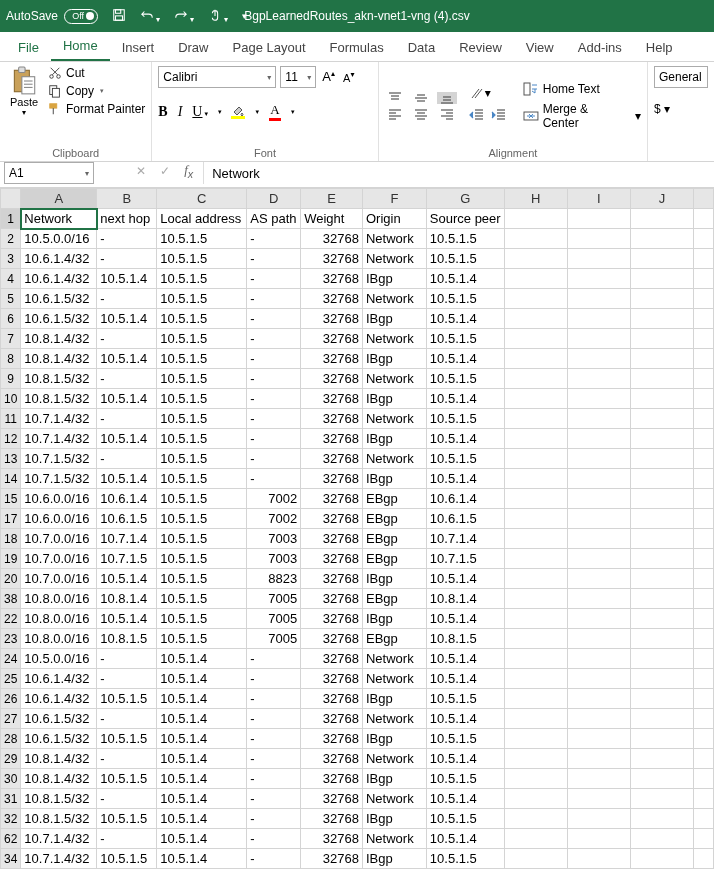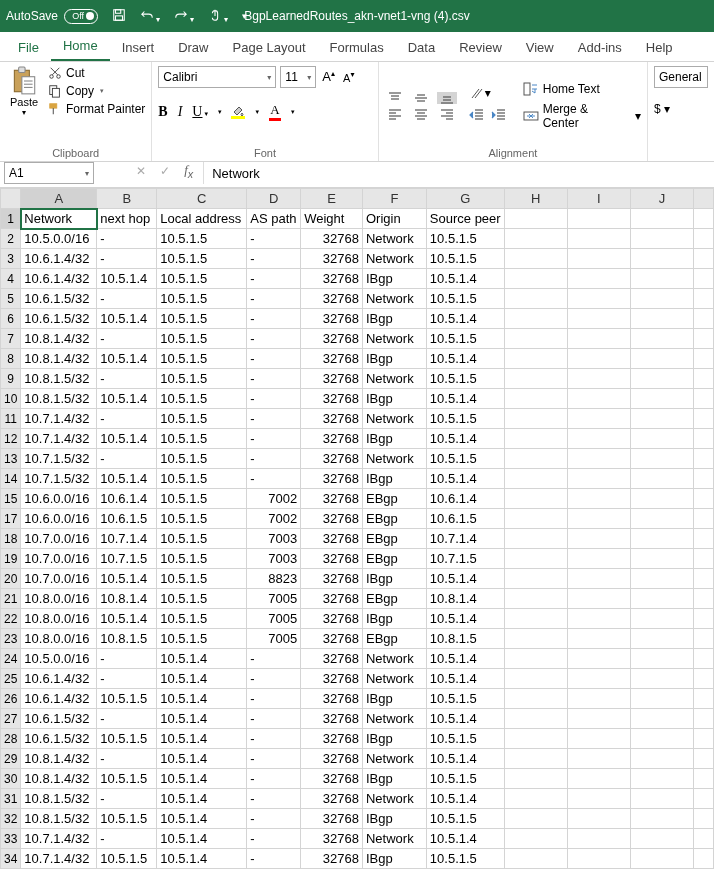--- a/index.html
+++ b/index.html
@@ -627,21 +627,21 @@
           <td class="num">8823</td>
           <td class="num">32768</td>
           <td>IBgp</td>
           <td>10.5.1.4</td>
           <td></td>
           <td></td>
           <td></td>
           <td></td>
         </tr>
         <tr>
-          <td class="rowhdr">21</td>
+          <td class="rowhdr">38</td>
           <td>10.8.0.0/16</td>
           <td>10.8.1.4</td>
           <td>10.5.1.5</td>
           <td class="num">7005</td>
           <td class="num">32768</td>
           <td>EBgp</td>
           <td>10.8.1.4</td>
           <td></td>
           <td></td>
           <td></td>
@@ -795,21 +795,21 @@
           <td>-</td>
           <td class="num">32768</td>
           <td>IBgp</td>
           <td>10.5.1.5</td>
           <td></td>
           <td></td>
           <td></td>
           <td></td>
         </tr>
         <tr>
-          <td class="rowhdr">33</td>
+          <td class="rowhdr">62</td>
           <td>10.7.1.4/32</td>
           <td>-</td>
           <td>10.5.1.4</td>
           <td>-</td>
           <td class="num">32768</td>
           <td>Network</td>
           <td>10.5.1.4</td>
           <td></td>
           <td></td>
           <td></td>

